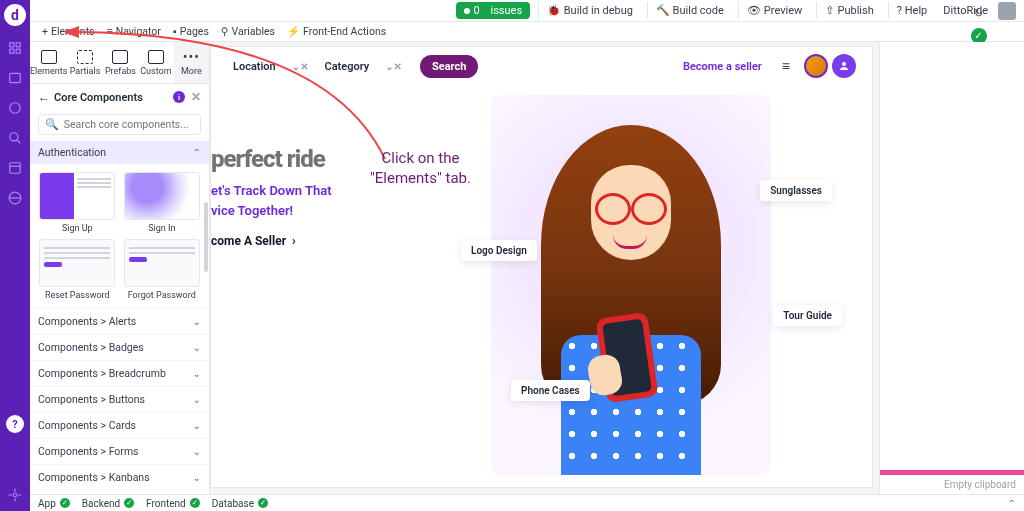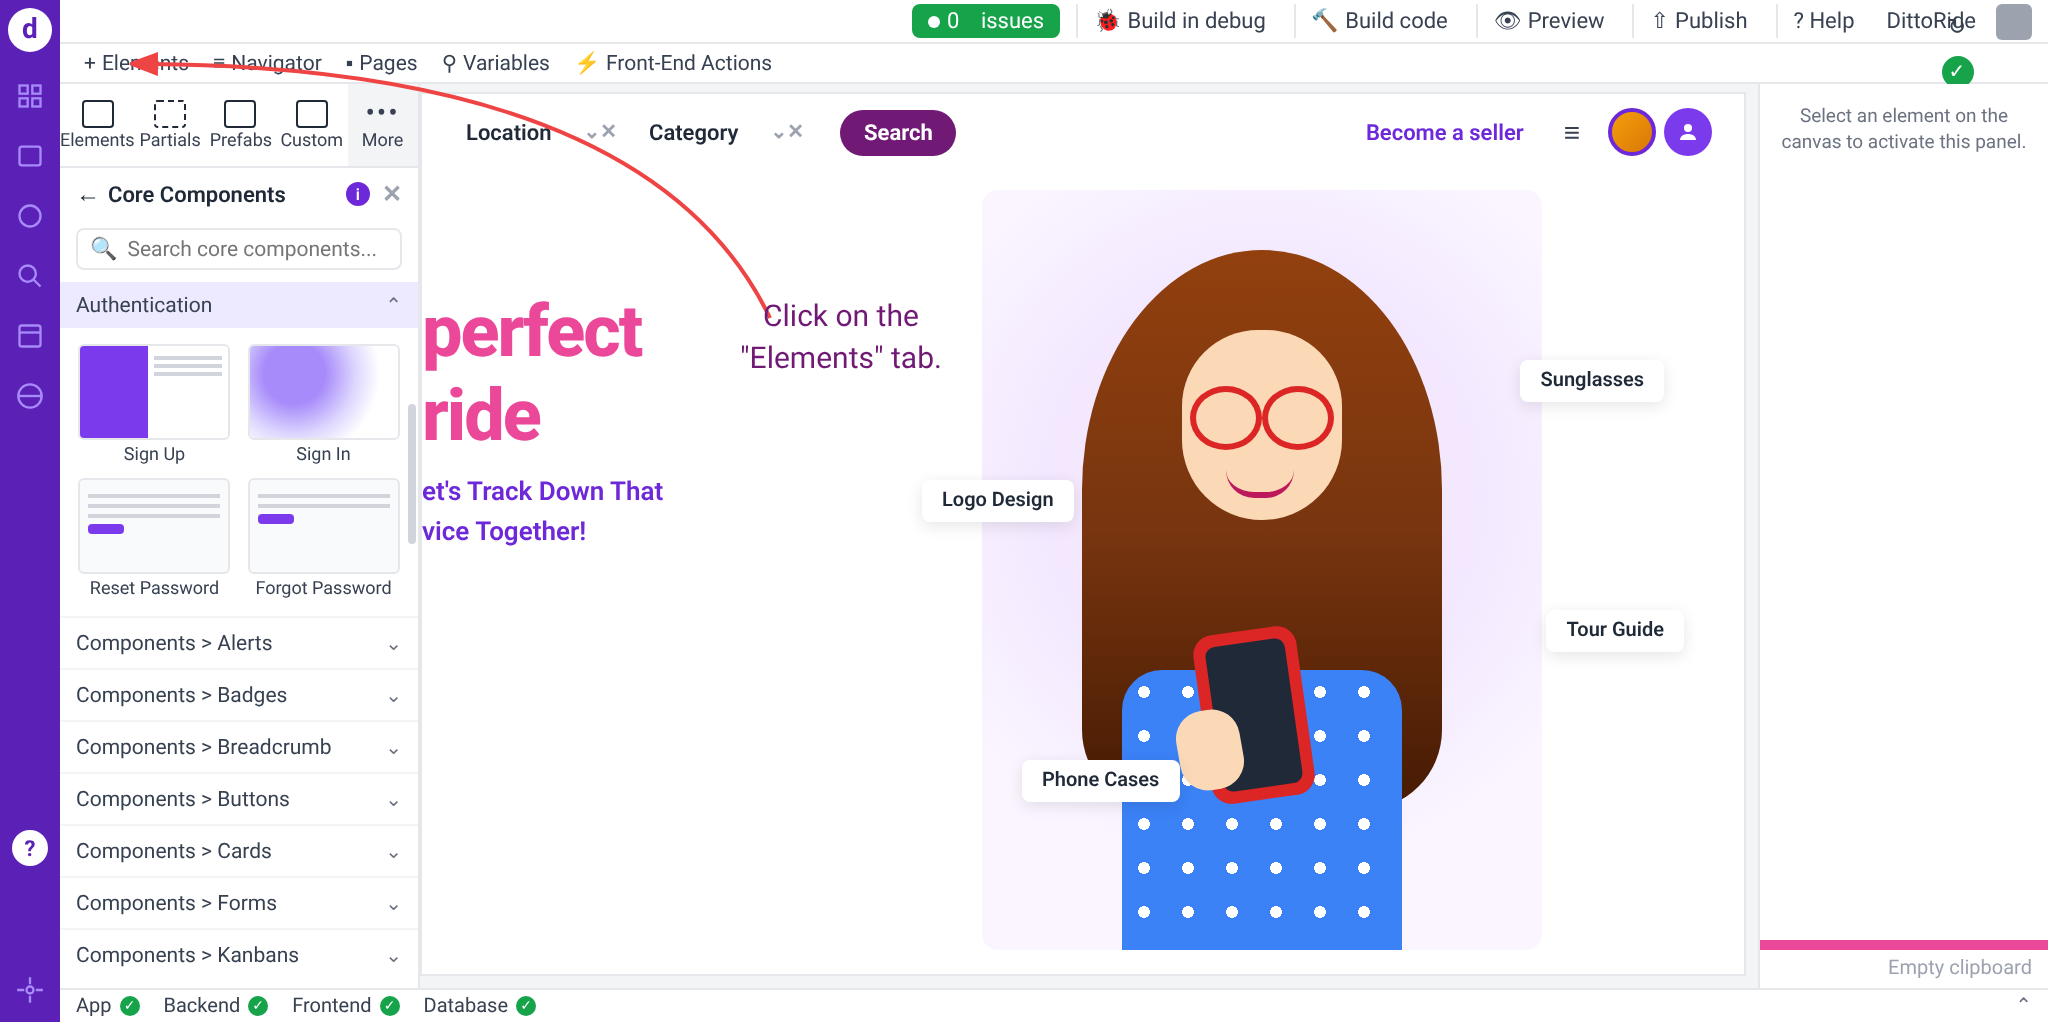--- a/index.html
+++ b/index.html
@@ -72,21 +72,21 @@
 .search-pill { flex:0 0 200px; display:flex; align-items:center; background:#f3f4f6; border-radius:18px; padding:5px 5px 5px 12px; font-size:11px; color:#9ca3af; margin-left:70px; }
 .filter { font-size:11px; color:#1f2937; font-weight:600; display:flex; align-items:center; gap:16px; margin-left:6px; }
 .filter .vx { color:#9ca3af; font-size:10px; }
 .search-btn { background:#701a75; color:#fff; padding:5px 12px; border-radius:14px; font-size:11px; font-weight:700; margin-left:8px; }
 .become { margin-left:auto; color:#6d28d9; font-size:11px; font-weight:600; }
 .hamburger { font-size:14px; color:#374151; margin-left:10px; }
 .avatar-img { width:24px; height:24px; border-radius:50%; background:linear-gradient(135deg,#f59e0b,#d97706); border:2px solid #6d28d9; margin-left:4px; }
 .avatar-circle { width:24px; height:24px; border-radius:50%; background:#7c3aed; color:#fff; display:flex; align-items:center; justify-content:center; margin-left:-6px; }
 .hero { display:flex; padding:20px 0 0 0; height:calc(100% - 38px); }
 .hero-left { width:150px; padding-left:0; }
-.hero-title { font-size:36px; font-weight:800; color:#ec4899; letter-spacing:-1px; margin-top:40px; }
+.hero-title { font-size:24px; font-weight:800; color:#737373; letter-spacing:-1px; margin-top:40px; }
 .hero-sub { font-size:13px; color:#6d28d9; font-weight:600; margin-top:8px; line-height:1.5; }
 .seller-link { font-size:12px; font-weight:700; color:#0f172a; margin-top:14px; display:flex; align-items:center; gap:6px; }
 .hero-right { flex:1; position:relative; margin-left:40px; }
 .portrait { position:absolute; left:90px; top:-10px; width:280px; height:380px; background:radial-gradient(circle at 50% 40%, #fce7f3 0%, #f3e8ff 40%, #faf5ff 70%); border-radius:8px; overflow:hidden; }
 .person { position:absolute; left:30px; top:20px; width:220px; height:360px; }
 .hair { position:absolute; left:20px; top:10px; width:180px; height:280px; background:linear-gradient(180deg,#92400e 0%,#78350f 50%,#451a03 100%); border-radius:90px 90px 40px 40px / 120px 120px 40px 40px; }
 .face { position:absolute; left:70px; top:50px; width:80px; height:95px; background:#fcd9b6; border-radius:40px 40px 42px 42px; }
 .glasses { position:absolute; left:74px; top:78px; width:72px; height:26px; }
 .glasses::before, .glasses::after { content:''; position:absolute; width:30px; height:26px; border:3px solid #dc2626; border-radius:50%; top:0; }
 .glasses::before { left:0; }
@@ -365,20 +365,24 @@
           <svg width="12" height="12" viewBox="0 0 24 24" fill="#fff">
             <circle cx="12" cy="8" r="4"></circle>
             <path d="M4 20c0-4 4-6 8-6s8 2 8 6"></path>
           </svg>
         </div>
     </div>
     <div class="hero">
       <div class="hero-left">
         <div class="hero-title">perfect ride</div>
         <div class="hero-sub"><span>et's Track Down That</span><br><span>vice Together!</span></div>
+        <div class="seller-link">
+            <span>come A Seller</span>
+            <span>›</span>
+          </div>
       </div>
       <div class="hero-right">
         <div class="portrait">
           <div class="person">
             <div class="hair"></div>
             <div class="face"></div>
             <div class="glasses"></div>
             <div class="smile"></div>
             <div class="torso"></div>
             <div class="phone"></div>
@@ -388,21 +392,20 @@
         <div class="float-label fl-sun">Sunglasses</div>
         <div class="float-label fl-logo">Logo Design</div>
         <div class="float-label fl-tour">Tour Guide</div>
         <div class="float-label fl-case">Phone Cases</div>
       </div>
     </div>
   </div>
 </div>
 
 <div class="props">
-  <div class="props-msg">Select an element on the canvas to activate this panel.</div>
   <div class="clipboard">Empty clipboard</div>
 </div>
 
 <div class="statusbar">
   <div class="status-item">
       <span>App</span>
       <span class="status-dot">✓</span>
     </div>
   <div class="status-item">
       <span>Backend</span>

